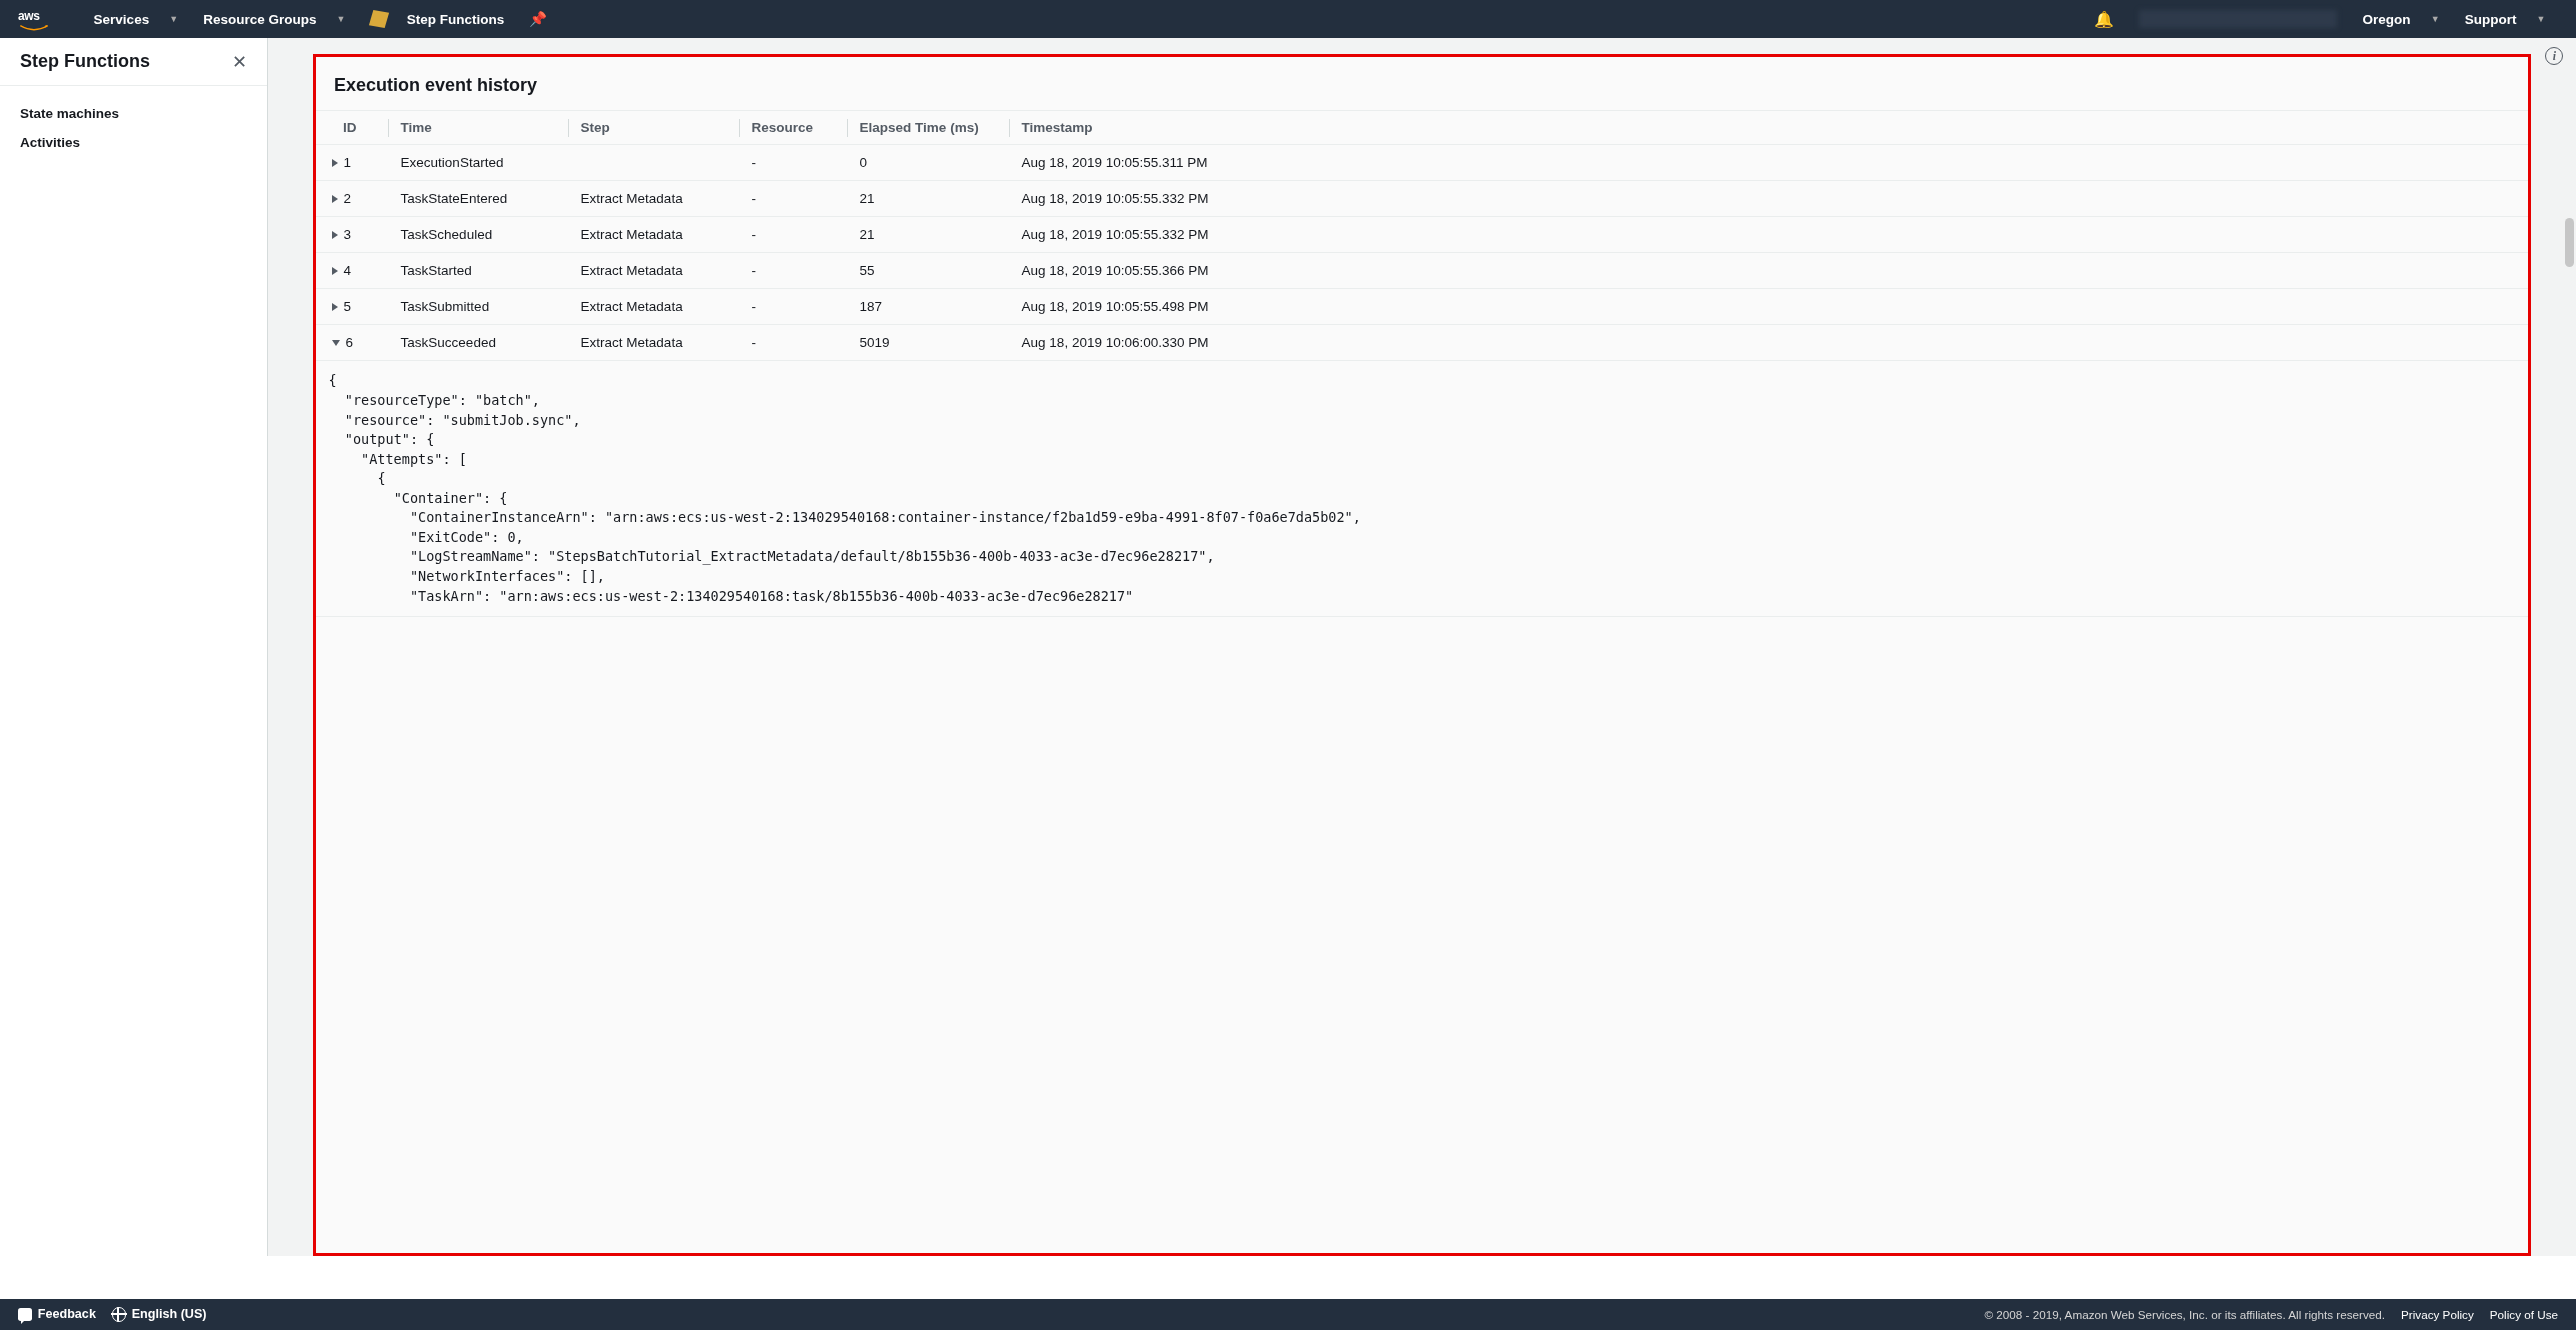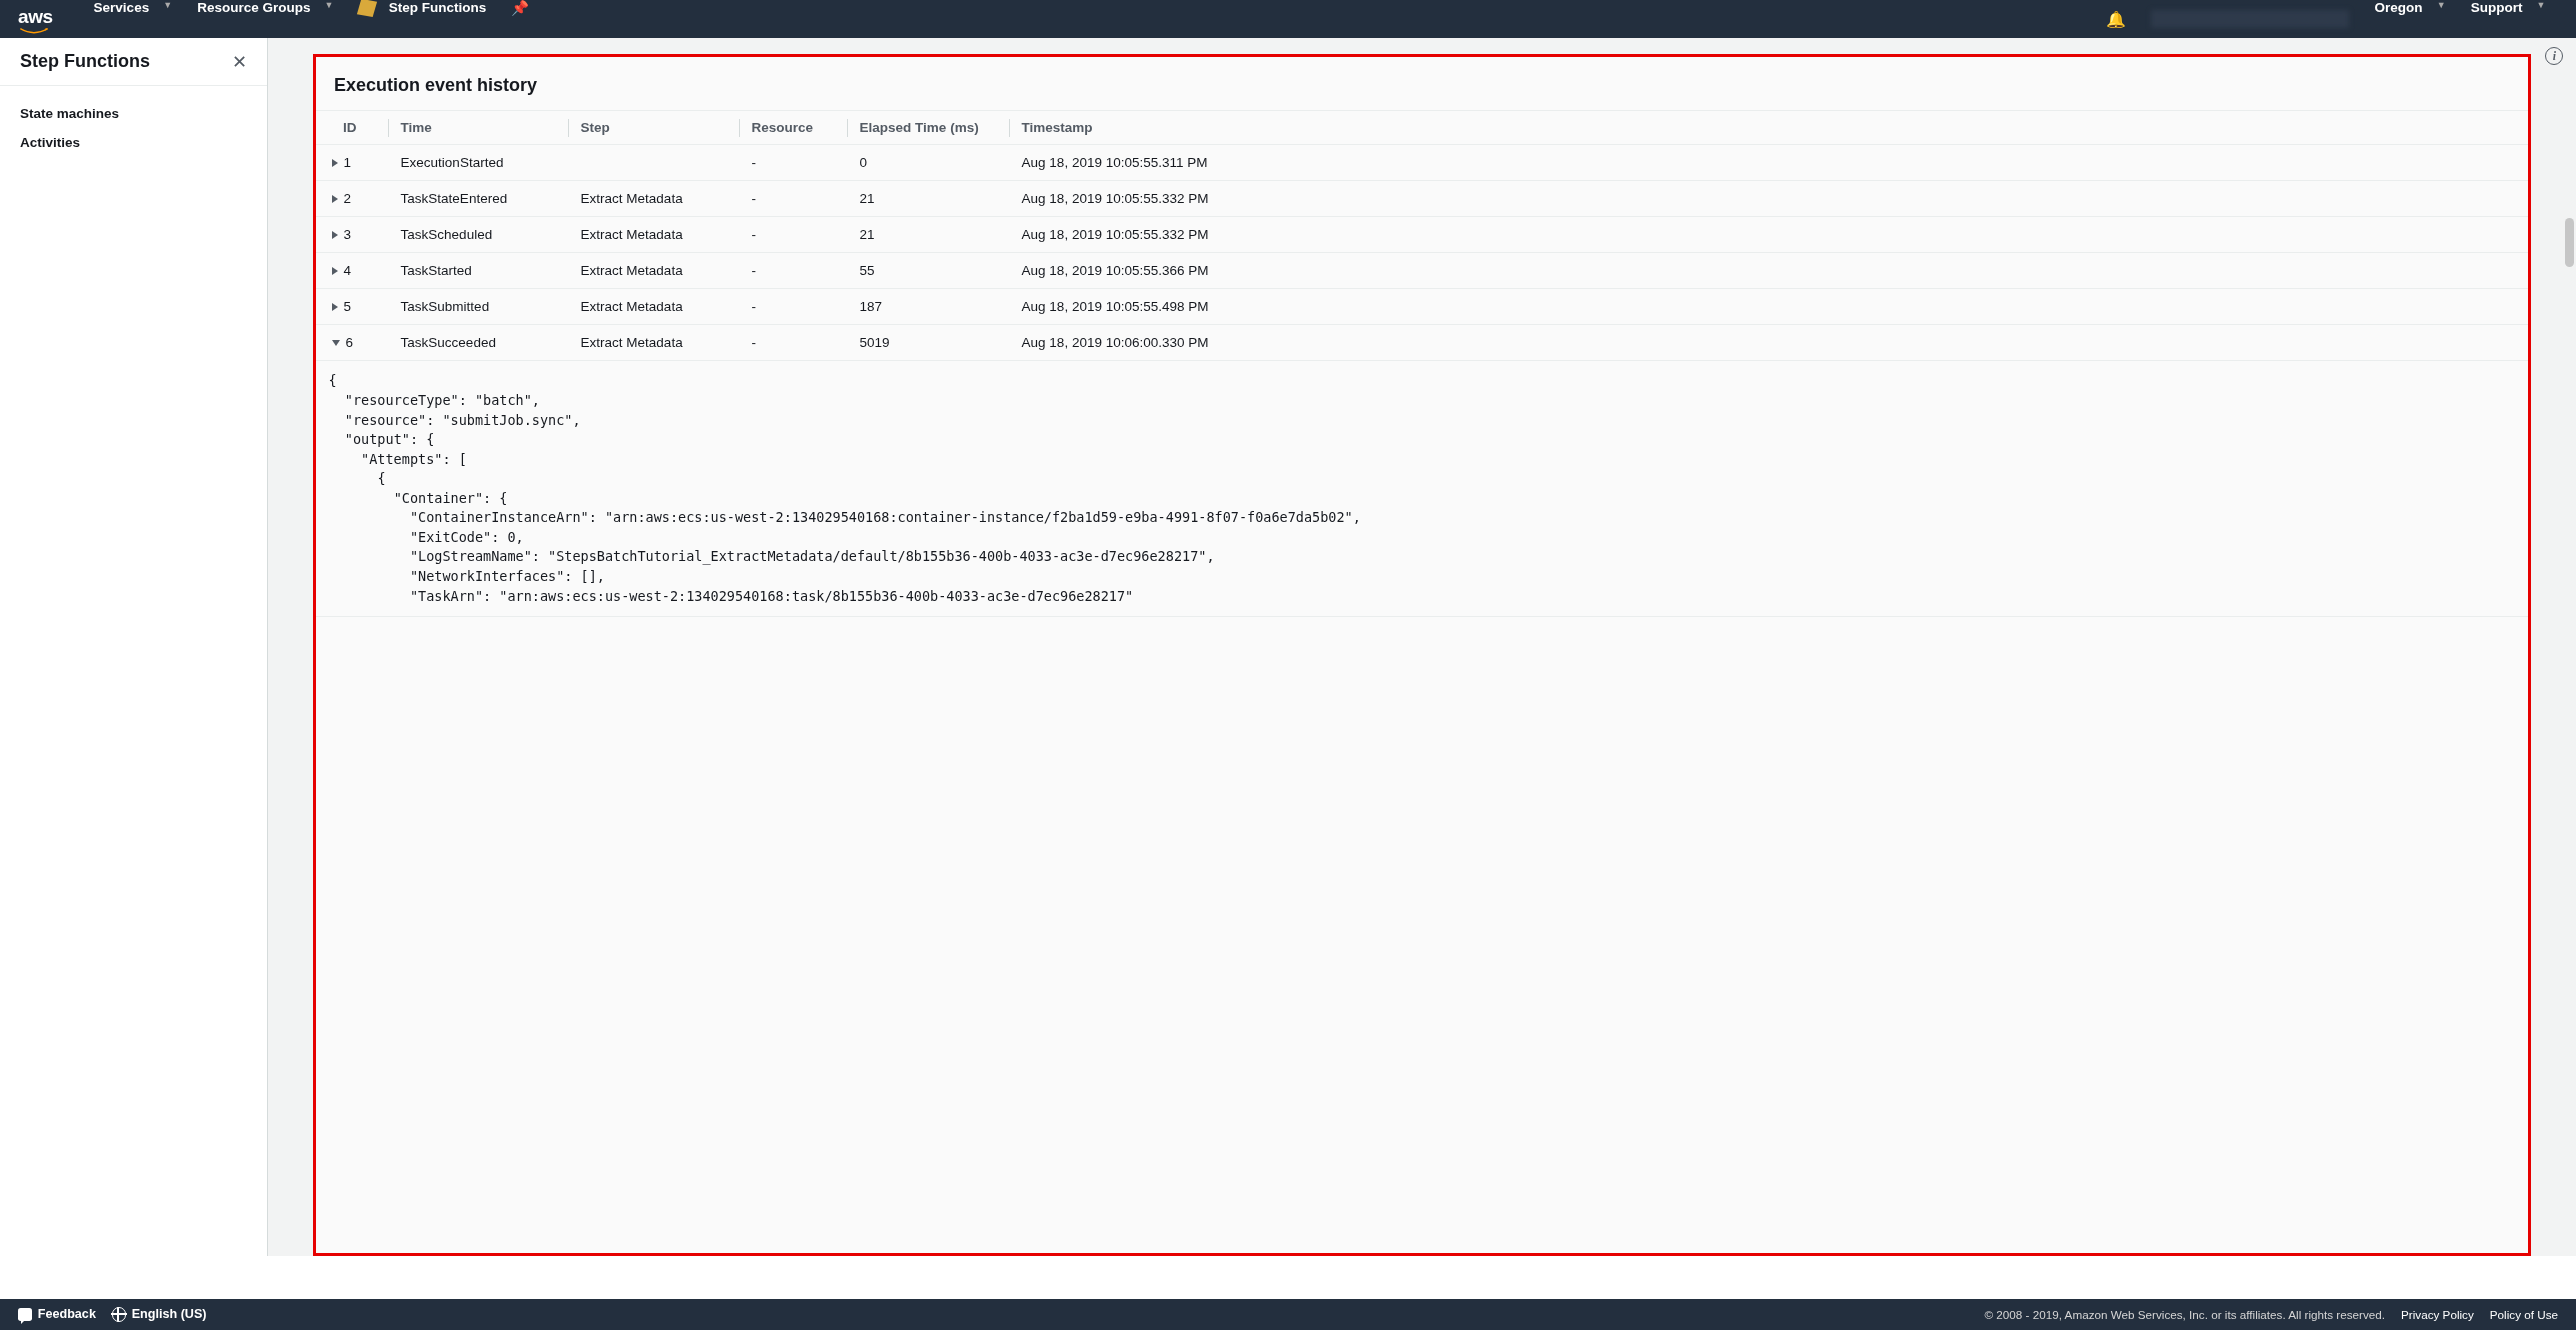--- a/index.html
+++ b/index.html
@@ -22,25 +22,25 @@
     display: flex;
     align-items: center;
     padding: 0 18px;
     flex-shrink: 0;
   }
   .aws-logo {
     height: 20px; width: 36px;
     margin-right: 27px;
     display: flex; flex-direction: column; justify-content: center;
   }
-  .aws-logo .txt { font-size: 19px; font-weight: 700; letter-spacing: -0.4px; color: #fff; line-height: 0.8; }
+  .aws-logo .txt { font-size: 12px; font-weight: 700; letter-spacing: -0.4px; color: #fff; line-height: 0.8; }
   .aws-logo .smile { height: 5.4px; }
   .aws-logo svg { width: 32px; height: 7.2px; }
   .nav-item {
-    display: flex; gap: 14px;
+    display: flex; align-items: center; gap: 20px;
     padding: 0 12.6px; height: 100%;
     font-size: 13.5px; font-weight: 600;
     cursor: pointer;
   }
   .nav-item .caret { font-size: 9px; color: #aaa; }
   .nav-cube { width: 16px; height: 16px; background: #d9a93b; display: inline-block; transform: rotate(10deg) skew(-6deg); }
   .nav-pin { font-size: 14.4px; color: #eee; }
   .nav-spacer { flex: 1; }
   .nav-bell { font-size: 16px; padding: 0 12.6px; cursor: pointer; }
   .nav-blur {

